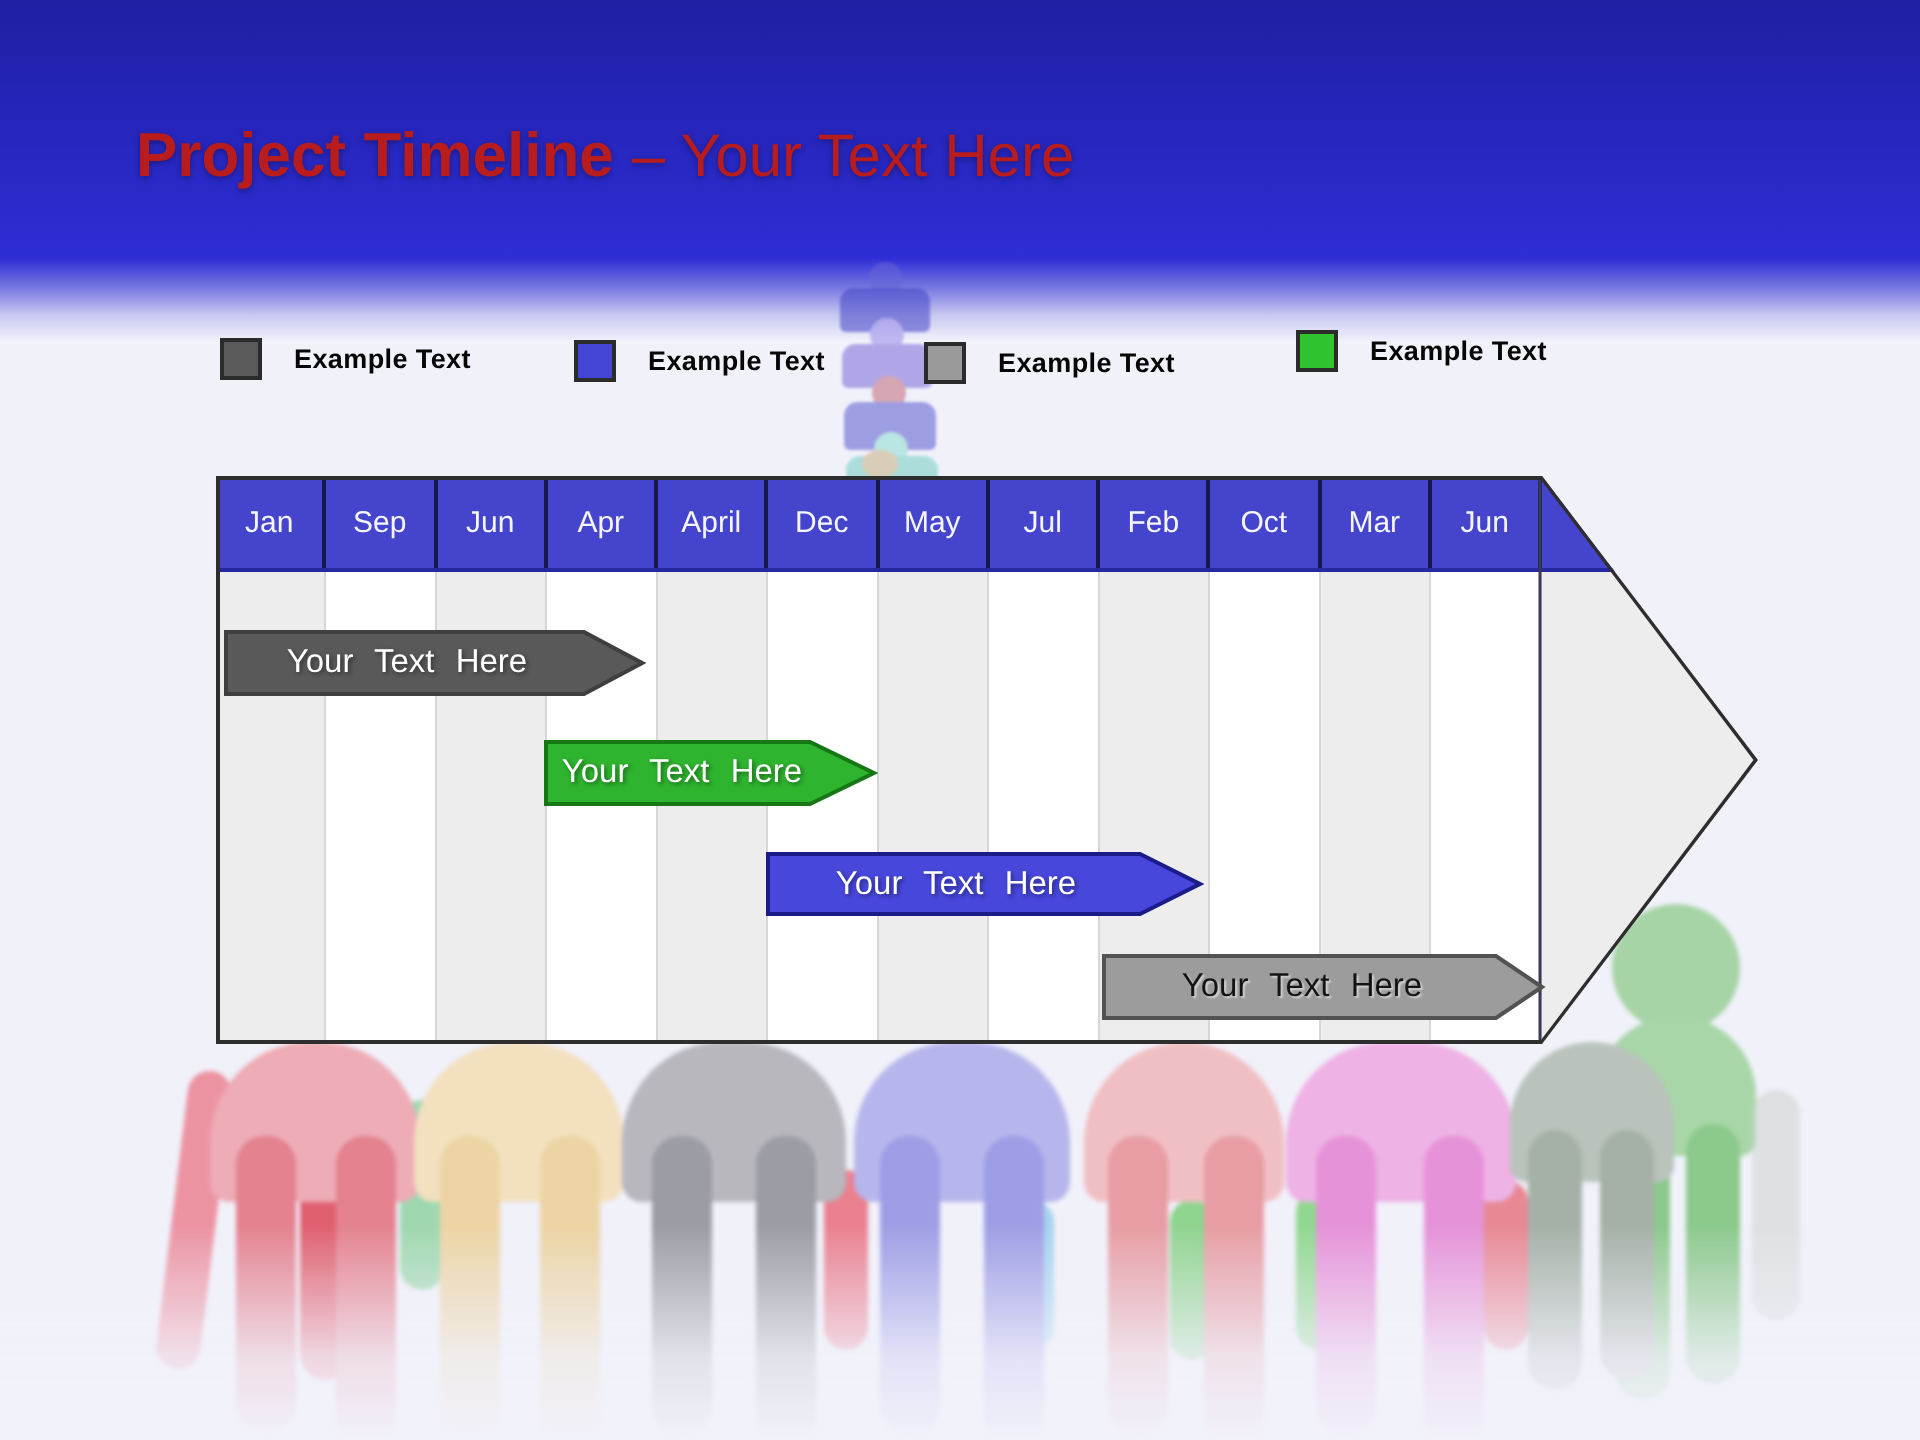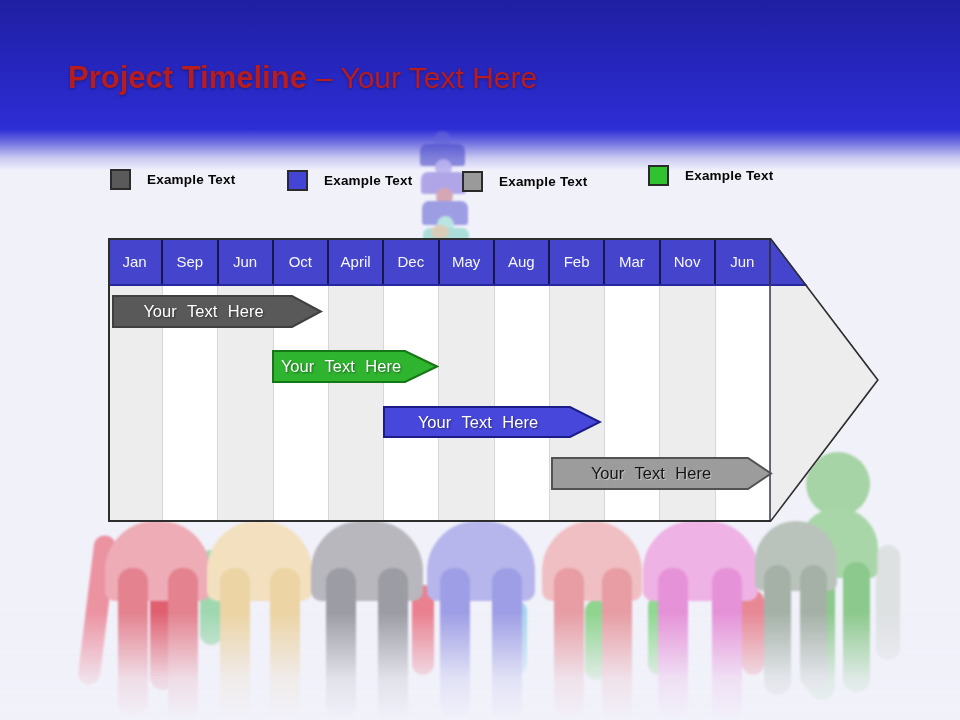--- a/index.html
+++ b/index.html
@@ -61,21 +61,21 @@
   }
   .mcell{
     width:55.25px;box-sizing:border-box;border-right:2px solid #17174d;
     display:flex;align-items:center;justify-content:center;
     color:#f5f5ff;font-size:15px;
   }
   .mfill{flex:1;}
   .border-overlay{position:absolute;left:0;top:0;pointer-events:none;}
 
   
-  .tl-bar{position:absolute;z-index:4;}
+  .tl-bar{position:absolute;z-index:4;margin-top:20px;}
   .tl-bar svg{position:absolute;left:0;top:0;}
   .bar-label{
     position:absolute;top:0;height:100%;display:flex;align-items:center;justify-content:center;
     font-size:16.5px;word-spacing:6px;white-space:nowrap;
   }
   .bl-light{text-shadow:1px 1px 2px rgba(0,0,0,.45);}
   .bl-dark{text-shadow:1px 1px 1px rgba(255,255,255,.55);}
   .bar-0{left:112px;top:295px;width:211px;height:33px;}
   .bar-0 .bar-label{left:0;width:183px;}
   .bar-1{left:272px;top:350px;width:167px;height:33px;}
@@ -175,28 +175,28 @@
     <div class="legend-swatch" style="background-color: rgb(47, 195, 47);"></div>
     <div class="legend-label">Example Text</div>
   </div>
 
   <div class="arrow-table">
     <div class="tip-fill"></div>
     <div class="thead" style="background-color: rgb(68, 69, 204);">
       <div class="mcell">Jan</div>
       <div class="mcell">Sep</div>
       <div class="mcell">Jun</div>
-      <div class="mcell">Oct</div>
+      <div class="mcell">Apr</div>
       <div class="mcell">April</div>
       <div class="mcell">Dec</div>
       <div class="mcell">May</div>
-      <div class="mcell">Aug</div>
+      <div class="mcell">Jul</div>
       <div class="mcell">Feb</div>
+      <div class="mcell">Oct</div>
       <div class="mcell">Mar</div>
-      <div class="mcell">Nov</div>
       <div class="mcell">Jun</div>
       <div class="mfill"></div>
     </div>
     <svg class="border-overlay" width="772" height="284" viewBox="0 0 772 284">
       <polygon points="1,1 663,1 770,142 663,283 1,283" fill="none" stroke="#2e2e2e" stroke-width="2"></polygon>
       <line x1="662" y1="2" x2="662" y2="282" stroke="#3a3a55" stroke-width="1.5"></line>
     </svg>
   </div>
 
   <div class="tl-bar bar-0">

